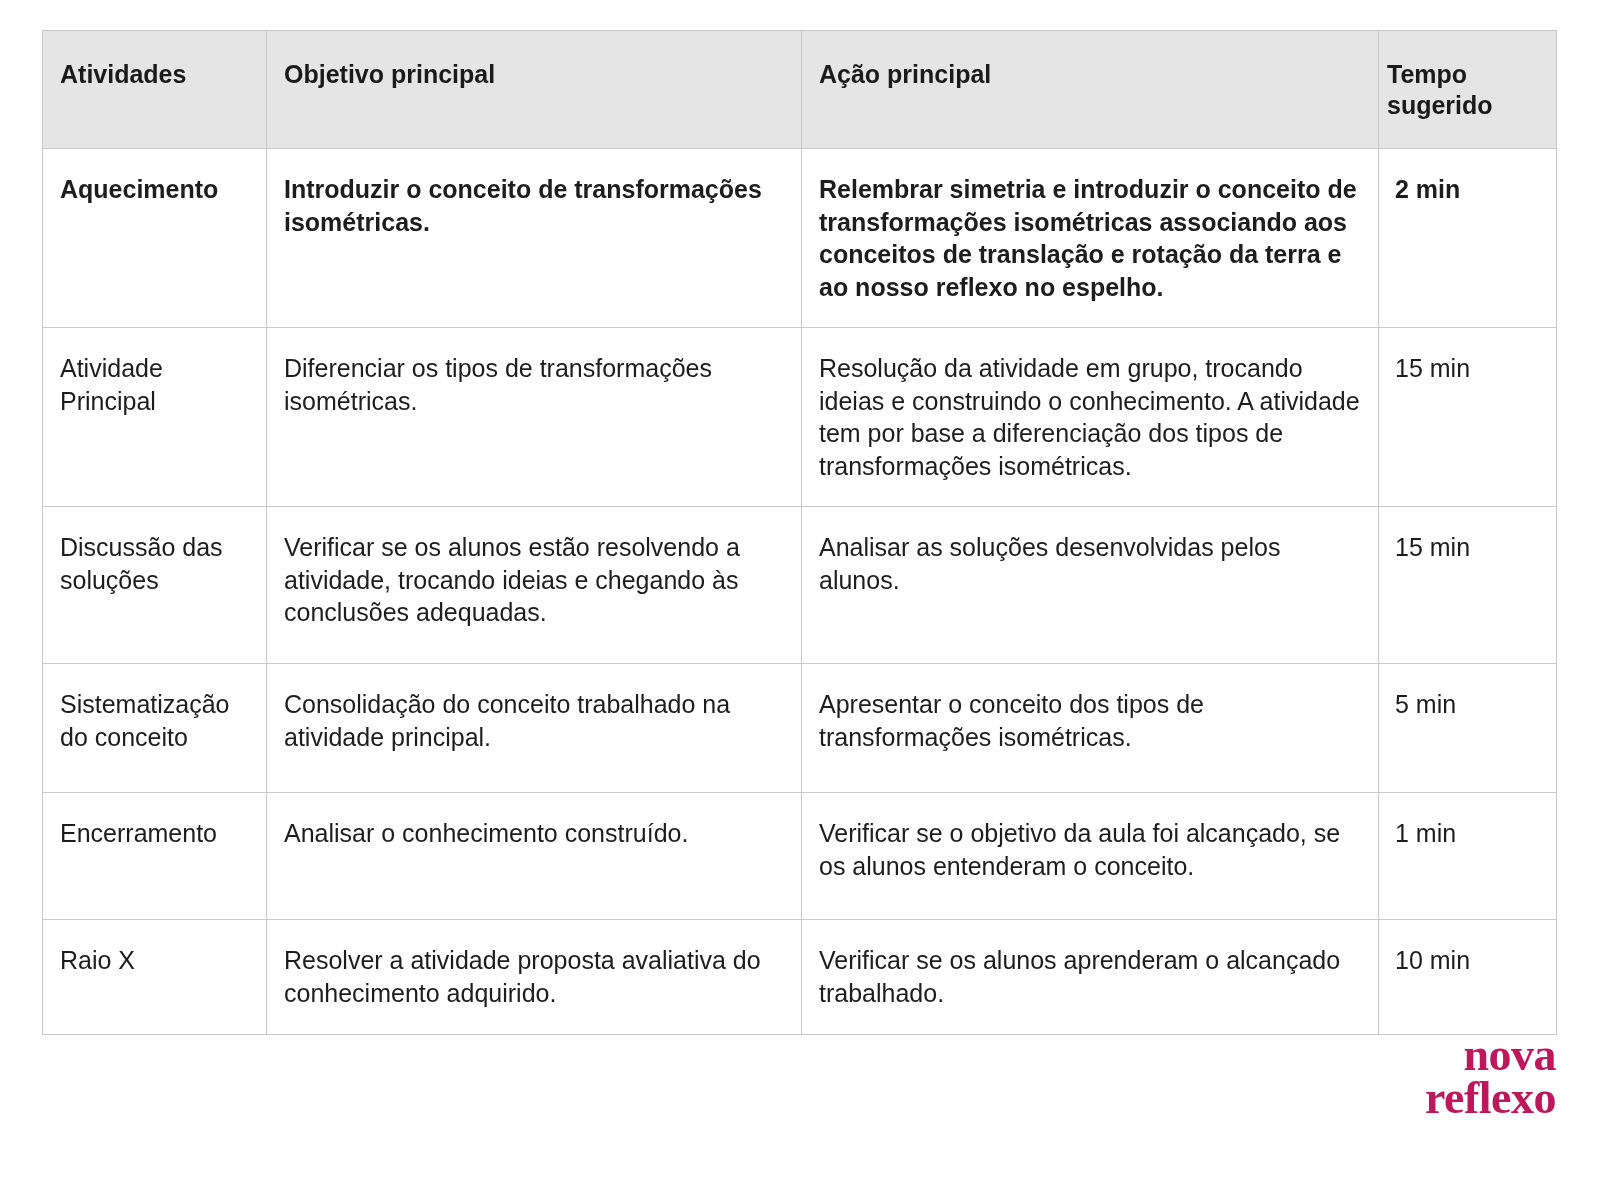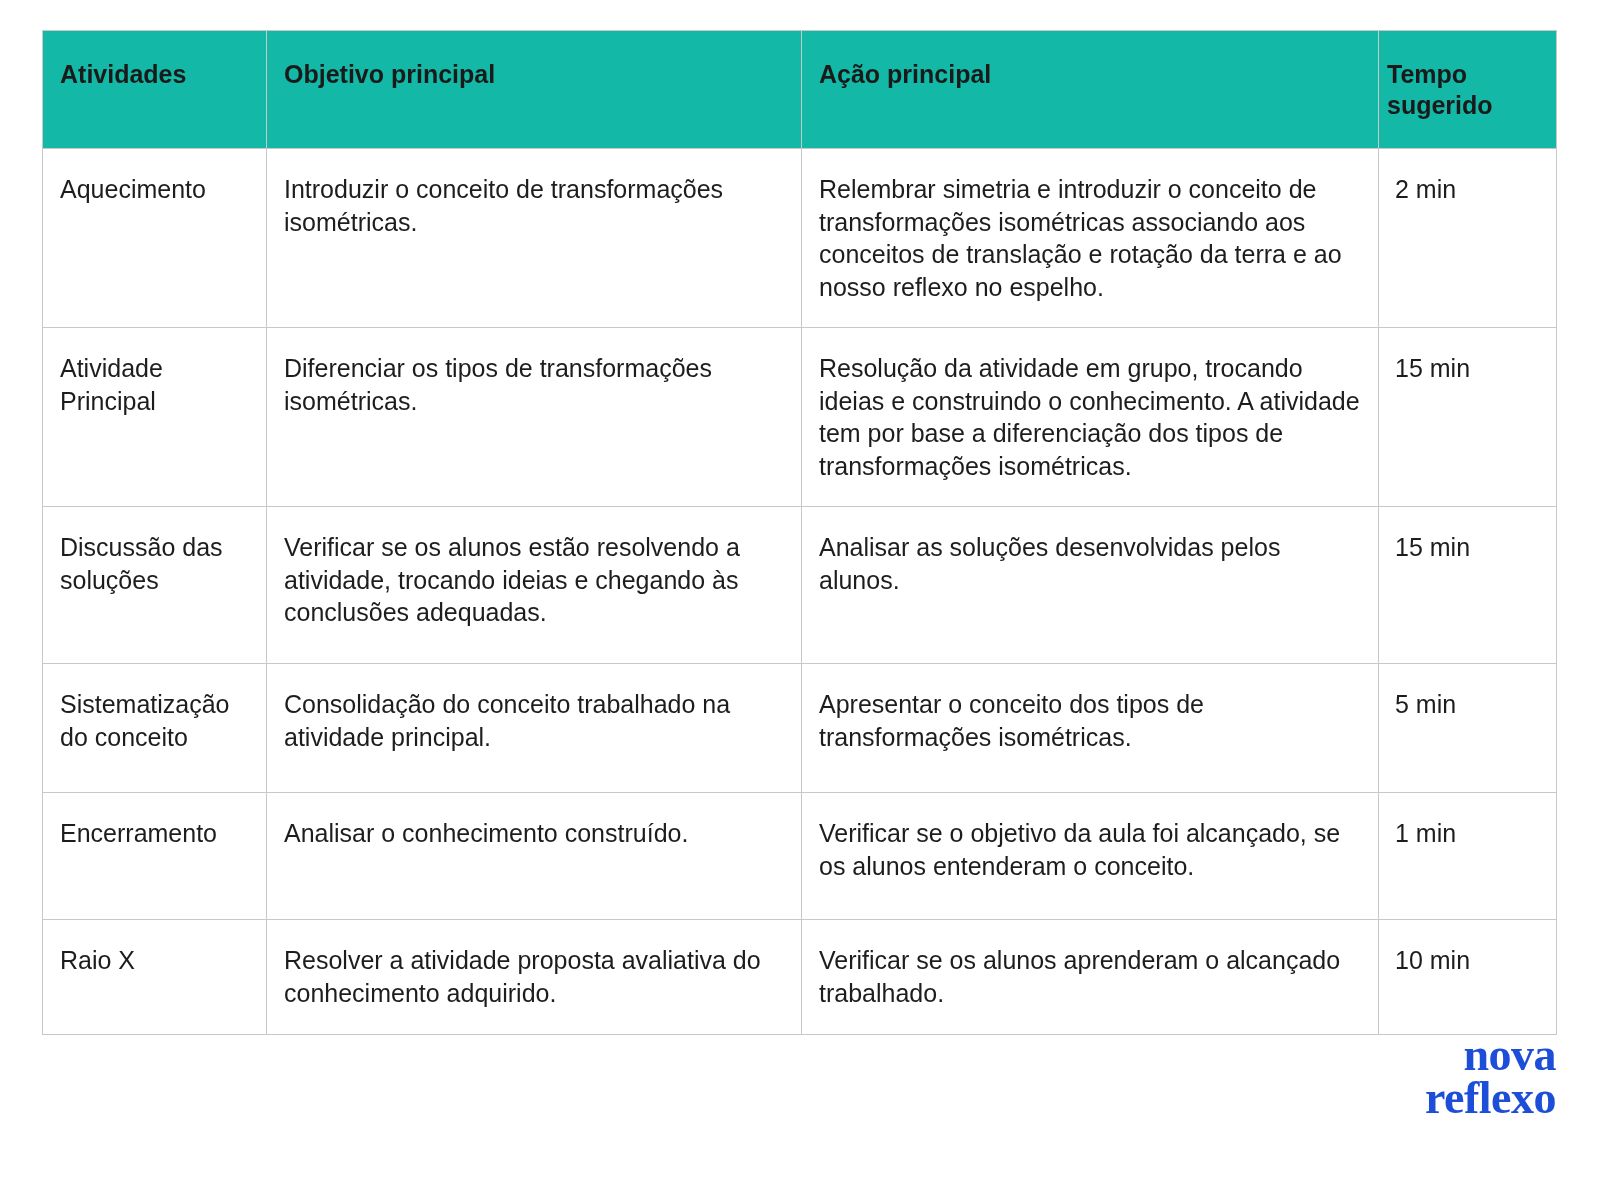--- a/index.html
+++ b/index.html
@@ -34,21 +34,21 @@
     width: 1514px;
     border: 1px solid #c8c8c8;
   }
 
   table.lesson-table col.c-atividades { width: 224px; }
   table.lesson-table col.c-objetivo   { width: 535px; }
   table.lesson-table col.c-acao       { width: 577px; }
   table.lesson-table col.c-tempo      { width: 178px; }
 
   table.lesson-table th {
-    background: #14b8a6;
+    background: #e5e5e5;
     border: 1px solid #c8c8c8;
     text-align: left;
     vertical-align: top;
     font-weight: bold;
     font-size: 25px;
     line-height: 1.22;
     color: #1a1a1a;
     padding: 28px 16px 28px 17px;
     height: 118px;
     box-sizing: border-box;
@@ -65,37 +65,37 @@
     font-size: 25px;
     line-height: 1.30;
     color: #1d1d1d;
     padding: 24px 18px 24px 17px;
     box-sizing: border-box;
   }
 
   table.lesson-table td.cell-atividade { padding-right: 10px; }
   table.lesson-table td.cell-tempo { padding-left: 16px; }
 
-  table.lesson-table tr.r0 td { height: 175px; }
+  table.lesson-table tr.r0 td { height: 175px; font-weight: bold; }
   table.lesson-table tr.r1 td { height: 177px; }
   table.lesson-table tr.r2 td { height: 157px; }
   table.lesson-table tr.r3 td { height: 129px; }
   table.lesson-table tr.r4 td { height: 127px; }
   table.lesson-table tr.r5 td { height: 115px; }
 
   .brand {
     position: absolute;
     right: 44px;
     top: 1034px;
     text-align: right;
     font-family: "Liberation Serif", serif;
     font-weight: bold;
     font-size: 46px;
     line-height: 0.93;
-    color: #1d4ed8;
+    color: #be185d;
     letter-spacing: -0.5px;
     user-select: none;
   }
   .brand .brand-line { display: block; }
 </style>
 </head>
 <body>
 
 <div class="page">
 

